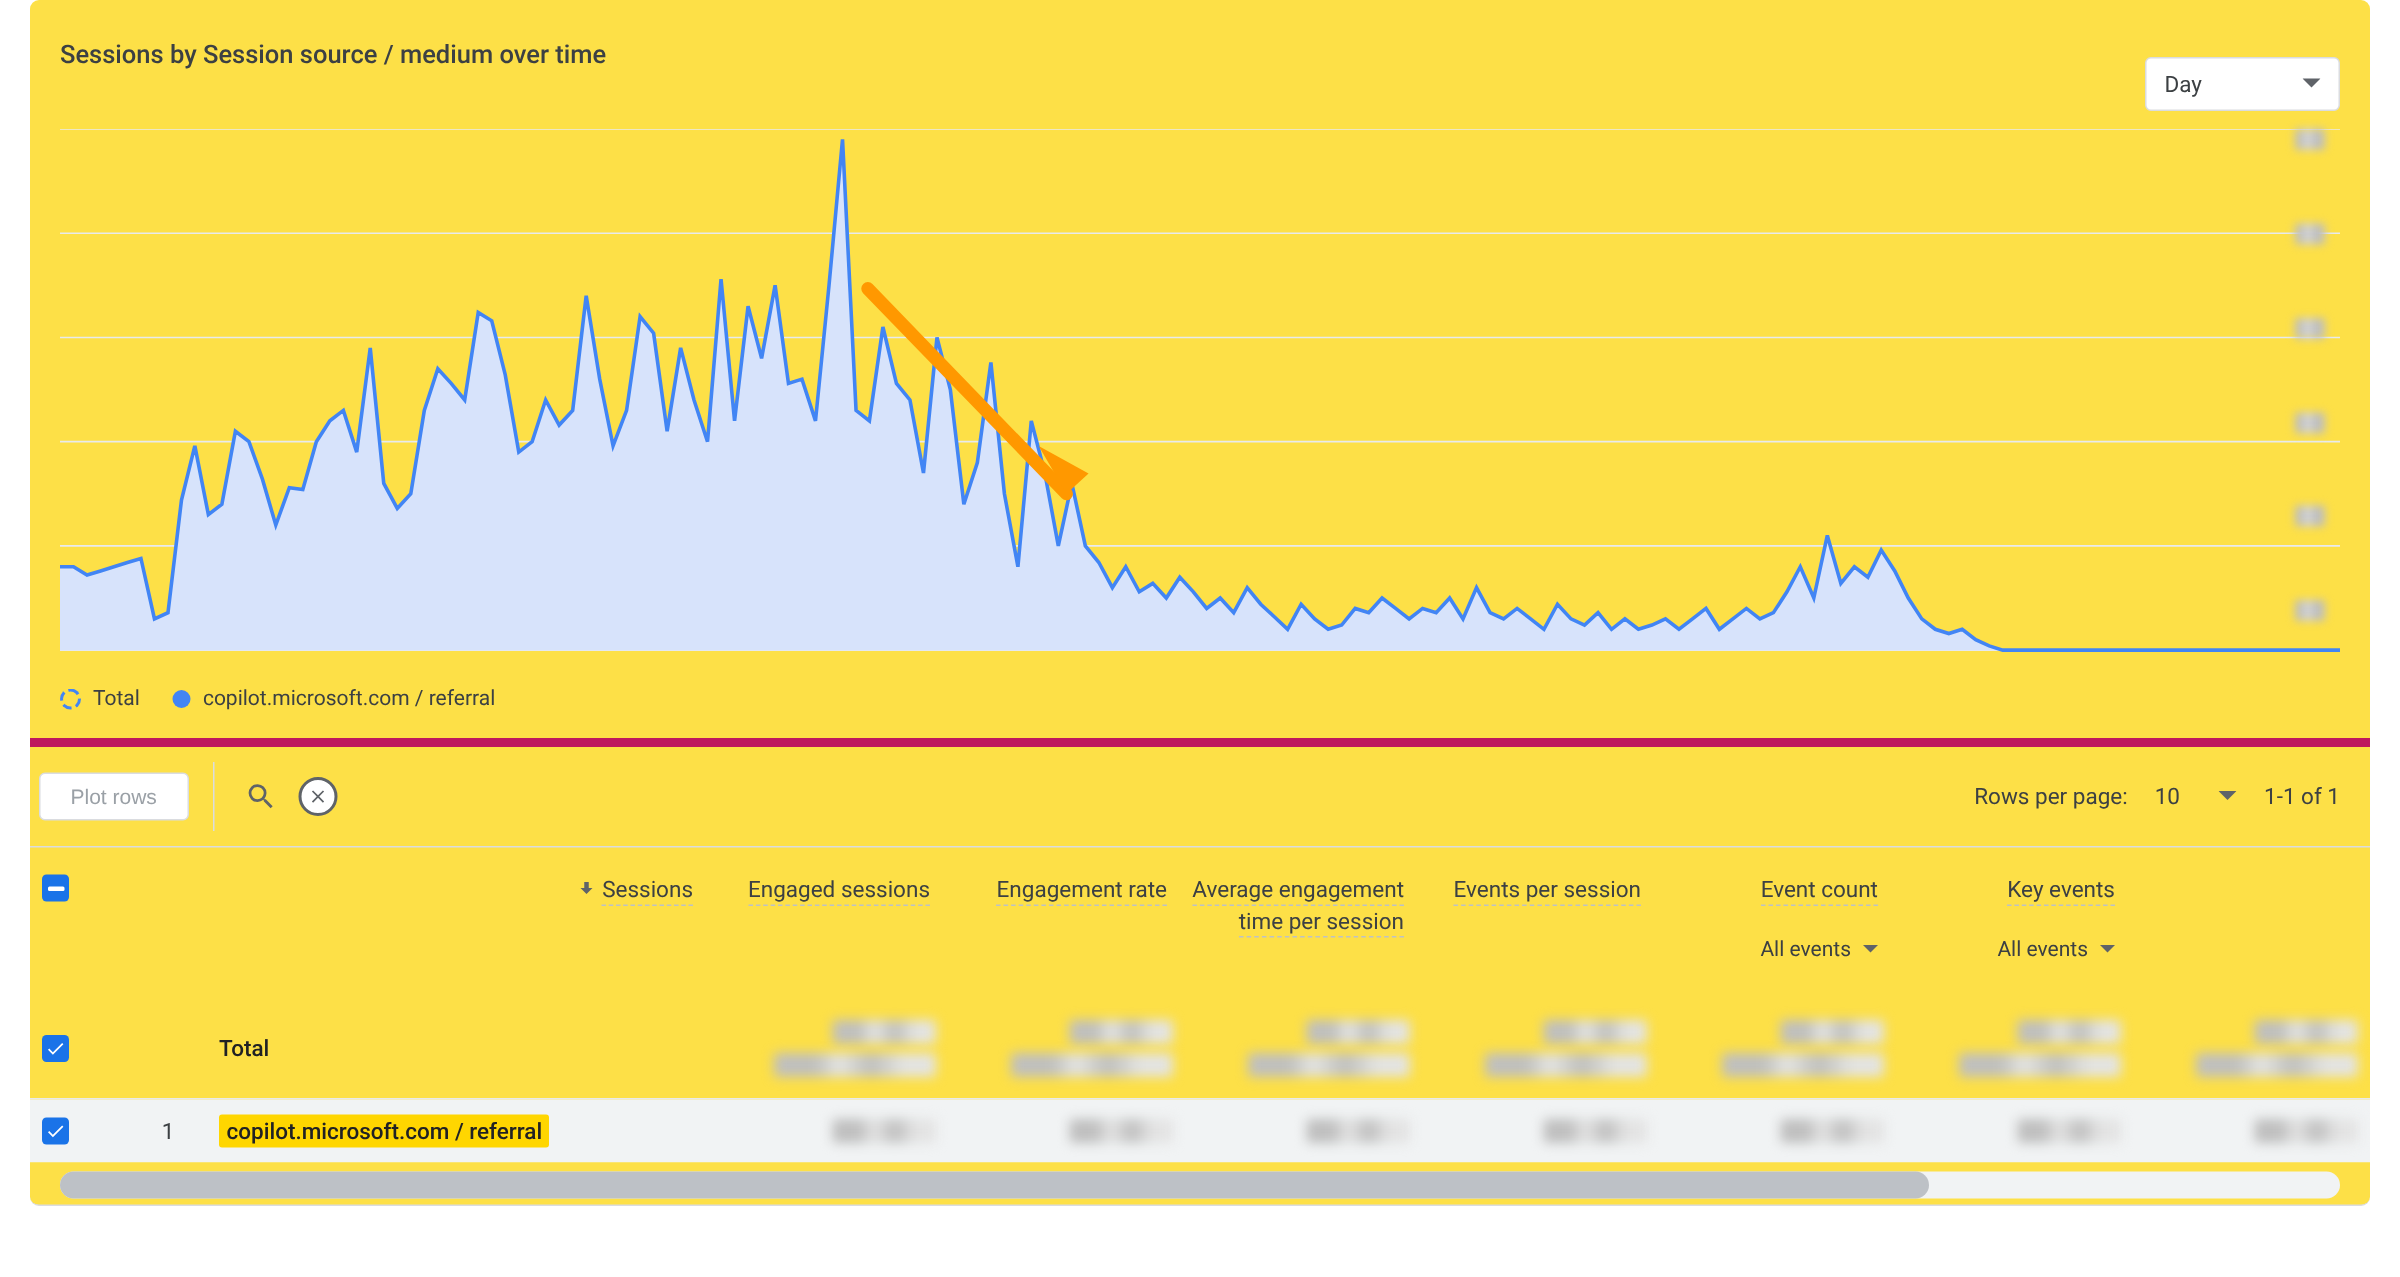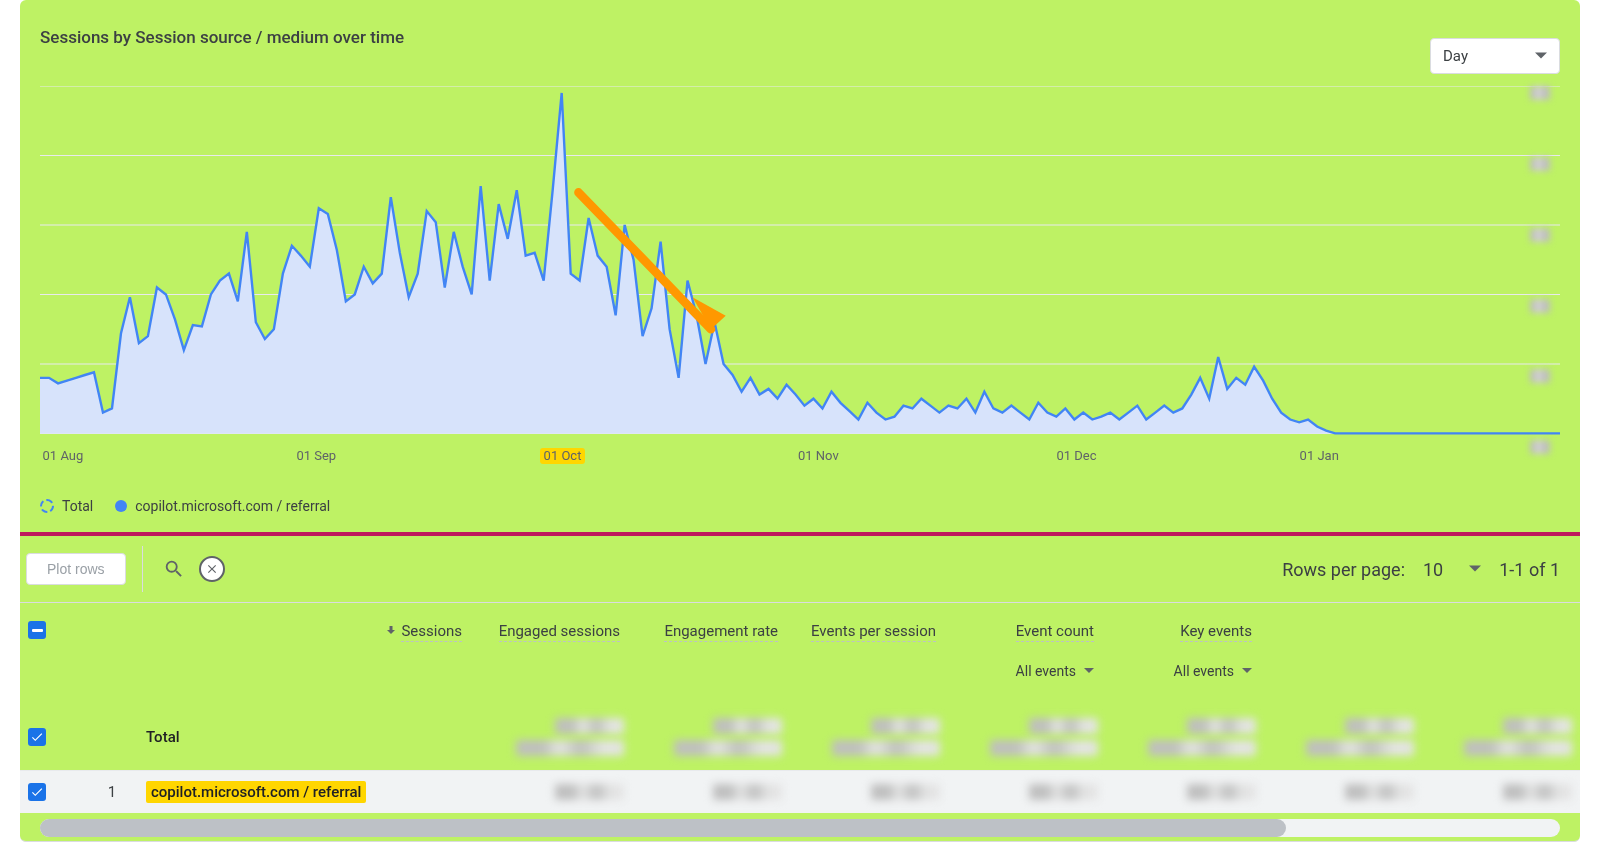--- a/index.html
+++ b/index.html
@@ -4,21 +4,21 @@
 <style>
   * { box-sizing: border-box; margin: 0; padding: 0; }
   body {
     font-family: "Google Sans", Roboto, Arial, sans-serif;
     font-size: 14px;
     color: #3c4043;
     background: #fff;
     padding: 0 20px;
   }
   .card {
-    background: #bef264;
+    background: #fde047;
     border-radius: 6px;
     border-bottom: 1px solid #dadce0;
     padding: 0 0 4px 0;
   }
   .header-row {
     display: flex;
     align-items: center;
     justify-content: space-between;
     padding: 0 20px 12px 20px;
   }
@@ -94,21 +94,21 @@
   .legend-dot-dashed {
     width: 14px; height: 14px; border-radius: 50%;
     border: 2px dashed #4285f4;
   }
   .legend-dot {
     width: 12px; height: 12px; border-radius: 50%;
     background: #4285f4;
   }
 
   .toolbar {
-    border-top: 4px solid #be185d;
+    border-top: 6px solid #be185d;
     display: flex;
     align-items: center;
     padding: 10px 20px 10px 6px;
     gap: 16px;
   }
   .plot-btn {
     border: 1px solid #dadce0;
     color: #9aa0a6;
     background: #fff;
     border-radius: 4px;
@@ -138,21 +138,21 @@
     border: 2px solid #5f6368;
     display: flex; align-items: center; justify-content: center;
     color: #5f6368;
     cursor: pointer;
     background:#fff;
   }
   .rows-right {
     display: flex;
     align-items: center;
     gap: 18px;
-    font-size: 18px;
+    font-size: 15px;
     color: #3c4043;
   }
   .select-like {
     display: flex;
     align-items: center;
     gap: 26px;
     cursor: pointer;
   }
 
   .table {
@@ -261,28 +261,20 @@
       <line x1="0" y1="320" x2="1400" y2="320" stroke="#e8eaed"></line>
 
       <path id="chart-area" fill="#d7e3fb" stroke="none" d="M0.0,268.8 L8.3,268.8 L16.6,273.9 L24.9,271.4 L33.1,268.8 L41.4,266.2 L49.7,263.7 L58.0,300.8 L66.3,297.0 L74.6,227.8 L82.8,194.6 L91.1,236.8 L99.4,230.4 L107.7,185.6 L116.0,192.0 L124.3,215.0 L132.5,243.2 L140.8,220.2 L149.1,221.4 L157.4,192.0 L165.7,179.2 L174.0,172.8 L182.2,198.4 L190.5,134.4 L198.8,217.6 L207.1,233.0 L215.4,224.0 L223.7,172.8 L232.0,147.2 L240.2,156.2 L248.5,166.4 L256.8,112.6 L265.1,117.8 L273.4,151.0 L281.7,198.4 L289.9,192.0 L298.2,166.4 L306.5,181.8 L314.8,172.8 L323.1,102.4 L331.4,153.6 L339.6,194.6 L347.9,172.8 L356.2,115.2 L364.5,125.4 L372.8,185.6 L381.1,134.4 L389.3,166.4 L397.6,192.0 L405.9,92.2 L414.2,179.2 L422.5,108.8 L430.8,140.8 L439.1,96.0 L447.3,156.2 L455.6,153.6 L463.9,179.2 L472.2,96.0 L480.5,6.4 L488.8,172.8 L497.0,179.2 L505.3,121.6 L513.6,156.2 L521.9,166.4 L530.2,211.2 L538.5,128.0 L546.7,160.0 L555.0,230.4 L563.3,204.8 L571.6,143.4 L579.9,224.0 L588.2,268.8 L596.4,179.2 L604.7,211.2 L613.0,256.0 L621.3,217.6 L629.6,256.0 L637.9,266.2 L646.2,281.6 L654.4,268.8 L662.7,284.2 L671.0,279.0 L679.3,288.0 L687.6,275.2 L695.9,284.2 L704.1,294.4 L712.4,288.0 L720.7,297.0 L729.0,281.6 L737.3,291.8 L745.6,299.5 L753.8,307.2 L762.1,291.8 L770.4,300.8 L778.7,307.2 L787.0,304.6 L795.3,294.4 L803.6,297.0 L811.8,288.0 L820.1,294.4 L828.4,300.8 L836.7,294.4 L845.0,297.0 L853.3,288.0 L861.5,300.8 L869.8,281.6 L878.1,297.0 L886.4,300.8 L894.7,294.4 L903.0,300.8 L911.2,307.2 L919.5,291.8 L927.8,300.8 L936.1,304.6 L944.4,297.0 L952.7,307.2 L960.9,300.8 L969.2,307.2 L977.5,304.6 L985.8,300.8 L994.1,307.2 L1002.4,300.8 L1010.7,294.4 L1018.9,307.2 L1027.2,300.8 L1035.5,294.4 L1043.8,300.8 L1052.1,297.0 L1060.4,284.2 L1068.6,268.8 L1076.9,288.0 L1085.2,249.6 L1093.5,279.0 L1101.8,268.8 L1110.1,275.2 L1118.3,258.6 L1126.6,271.4 L1134.9,288.0 L1143.2,300.8 L1151.5,307.2 L1159.8,309.8 L1168.0,307.2 L1176.3,313.6 L1184.6,317.4 L1192.9,320.0 L1201.2,320.0 L1209.5,320.0 L1217.8,320.0 L1226.0,320.0 L1234.3,320.0 L1242.6,320.0 L1250.9,320.0 L1259.2,320.0 L1267.5,320.0 L1275.7,320.0 L1284.0,320.0 L1292.3,320.0 L1300.6,320.0 L1308.9,320.0 L1317.2,320.0 L1325.4,320.0 L1333.7,320.0 L1342.0,320.0 L1350.3,320.0 L1358.6,320.0 L1366.9,320.0 L1375.1,320.0 L1383.4,320.0 L1391.7,320.0 L1400.0,320.0 L1400,320 L0,320 Z"></path>
       <path id="chart-line" fill="none" stroke="#4285f4" stroke-width="2.2" d="M0.0,268.8 L8.3,268.8 L16.6,273.9 L24.9,271.4 L33.1,268.8 L41.4,266.2 L49.7,263.7 L58.0,300.8 L66.3,297.0 L74.6,227.8 L82.8,194.6 L91.1,236.8 L99.4,230.4 L107.7,185.6 L116.0,192.0 L124.3,215.0 L132.5,243.2 L140.8,220.2 L149.1,221.4 L157.4,192.0 L165.7,179.2 L174.0,172.8 L182.2,198.4 L190.5,134.4 L198.8,217.6 L207.1,233.0 L215.4,224.0 L223.7,172.8 L232.0,147.2 L240.2,156.2 L248.5,166.4 L256.8,112.6 L265.1,117.8 L273.4,151.0 L281.7,198.4 L289.9,192.0 L298.2,166.4 L306.5,181.8 L314.8,172.8 L323.1,102.4 L331.4,153.6 L339.6,194.6 L347.9,172.8 L356.2,115.2 L364.5,125.4 L372.8,185.6 L381.1,134.4 L389.3,166.4 L397.6,192.0 L405.9,92.2 L414.2,179.2 L422.5,108.8 L430.8,140.8 L439.1,96.0 L447.3,156.2 L455.6,153.6 L463.9,179.2 L472.2,96.0 L480.5,6.4 L488.8,172.8 L497.0,179.2 L505.3,121.6 L513.6,156.2 L521.9,166.4 L530.2,211.2 L538.5,128.0 L546.7,160.0 L555.0,230.4 L563.3,204.8 L571.6,143.4 L579.9,224.0 L588.2,268.8 L596.4,179.2 L604.7,211.2 L613.0,256.0 L621.3,217.6 L629.6,256.0 L637.9,266.2 L646.2,281.6 L654.4,268.8 L662.7,284.2 L671.0,279.0 L679.3,288.0 L687.6,275.2 L695.9,284.2 L704.1,294.4 L712.4,288.0 L720.7,297.0 L729.0,281.6 L737.3,291.8 L745.6,299.5 L753.8,307.2 L762.1,291.8 L770.4,300.8 L778.7,307.2 L787.0,304.6 L795.3,294.4 L803.6,297.0 L811.8,288.0 L820.1,294.4 L828.4,300.8 L836.7,294.4 L845.0,297.0 L853.3,288.0 L861.5,300.8 L869.8,281.6 L878.1,297.0 L886.4,300.8 L894.7,294.4 L903.0,300.8 L911.2,307.2 L919.5,291.8 L927.8,300.8 L936.1,304.6 L944.4,297.0 L952.7,307.2 L960.9,300.8 L969.2,307.2 L977.5,304.6 L985.8,300.8 L994.1,307.2 L1002.4,300.8 L1010.7,294.4 L1018.9,307.2 L1027.2,300.8 L1035.5,294.4 L1043.8,300.8 L1052.1,297.0 L1060.4,284.2 L1068.6,268.8 L1076.9,288.0 L1085.2,249.6 L1093.5,279.0 L1101.8,268.8 L1110.1,275.2 L1118.3,258.6 L1126.6,271.4 L1134.9,288.0 L1143.2,300.8 L1151.5,307.2 L1159.8,309.8 L1168.0,307.2 L1176.3,313.6 L1184.6,317.4 L1192.9,320.0 L1201.2,320.0 L1209.5,320.0 L1217.8,320.0 L1226.0,320.0 L1234.3,320.0 L1242.6,320.0 L1250.9,320.0 L1259.2,320.0 L1267.5,320.0 L1275.7,320.0 L1284.0,320.0 L1292.3,320.0 L1300.6,320.0 L1308.9,320.0 L1317.2,320.0 L1325.4,320.0 L1333.7,320.0 L1342.0,320.0 L1350.3,320.0 L1358.6,320.0 L1366.9,320.0 L1375.1,320.0 L1383.4,320.0 L1391.7,320.0 L1400.0,320.0"></path>
 
       <g>
         <line x1="496" y1="98" x2="618" y2="224" stroke="#ff9800" stroke-width="8" stroke-linecap="round"></line>
         <polygon points="618,224 602,194 632,212" fill="#ff9800" transform="rotate(-2 618 224)"></polygon>
       </g>
     </svg>
-    <div class="x-labels">
-      <div class="x-label" style="left:0.3%">01 Aug</div>
-      <div class="x-label" style="left:17%">01 Sep</div>
-      <div class="x-label highlight" style="left:33%">01 Oct</div>
-      <div class="x-label" style="left:50%">01 Nov</div>
-      <div class="x-label" style="left:67%">01 Dec</div>
-      <div class="x-label" style="left:83%">01 Jan</div>
-    </div>
     <div class="y-labels">
       <div class="blurred-box"></div>
       <div class="blurred-box"></div>
       <div class="blurred-box"></div>
       <div class="blurred-box"></div>
       <div class="blurred-box"></div>
       <div class="blurred-box"></div>
     </div>
   </div>
 
@@ -327,20 +319,21 @@
           <div class="cbox ind"></div>
         </div>
       <div></div>
       <div class="th">
         <svg class="sort-arrow" width="12" height="12" viewBox="0 0 24 24" fill="#5f6368">
             <path d="M12 20l-8-8h5V4h6v8h5z"></path>
           </svg><span class="underline">Sessions</span>
       </div>
       <div class="th"><span class="underline">Engaged sessions</span></div>
       <div class="th"><span class="underline">Engagement rate</span></div>
+      <div class="th"><span class="underline">Average engagement time per session</span></div>
       <div class="th"><span class="underline">Events per session</span></div>
       <div class="th">
         <span class="underline">Event count</span>
         <div class="sub">
           <span>All events</span>
           <svg width="10" height="10" viewBox="0 0 10 6">
               <path d="M0 0l5 5 5-5z" fill="#5f6368"></path>
             </svg>
         </div>
       </div>

